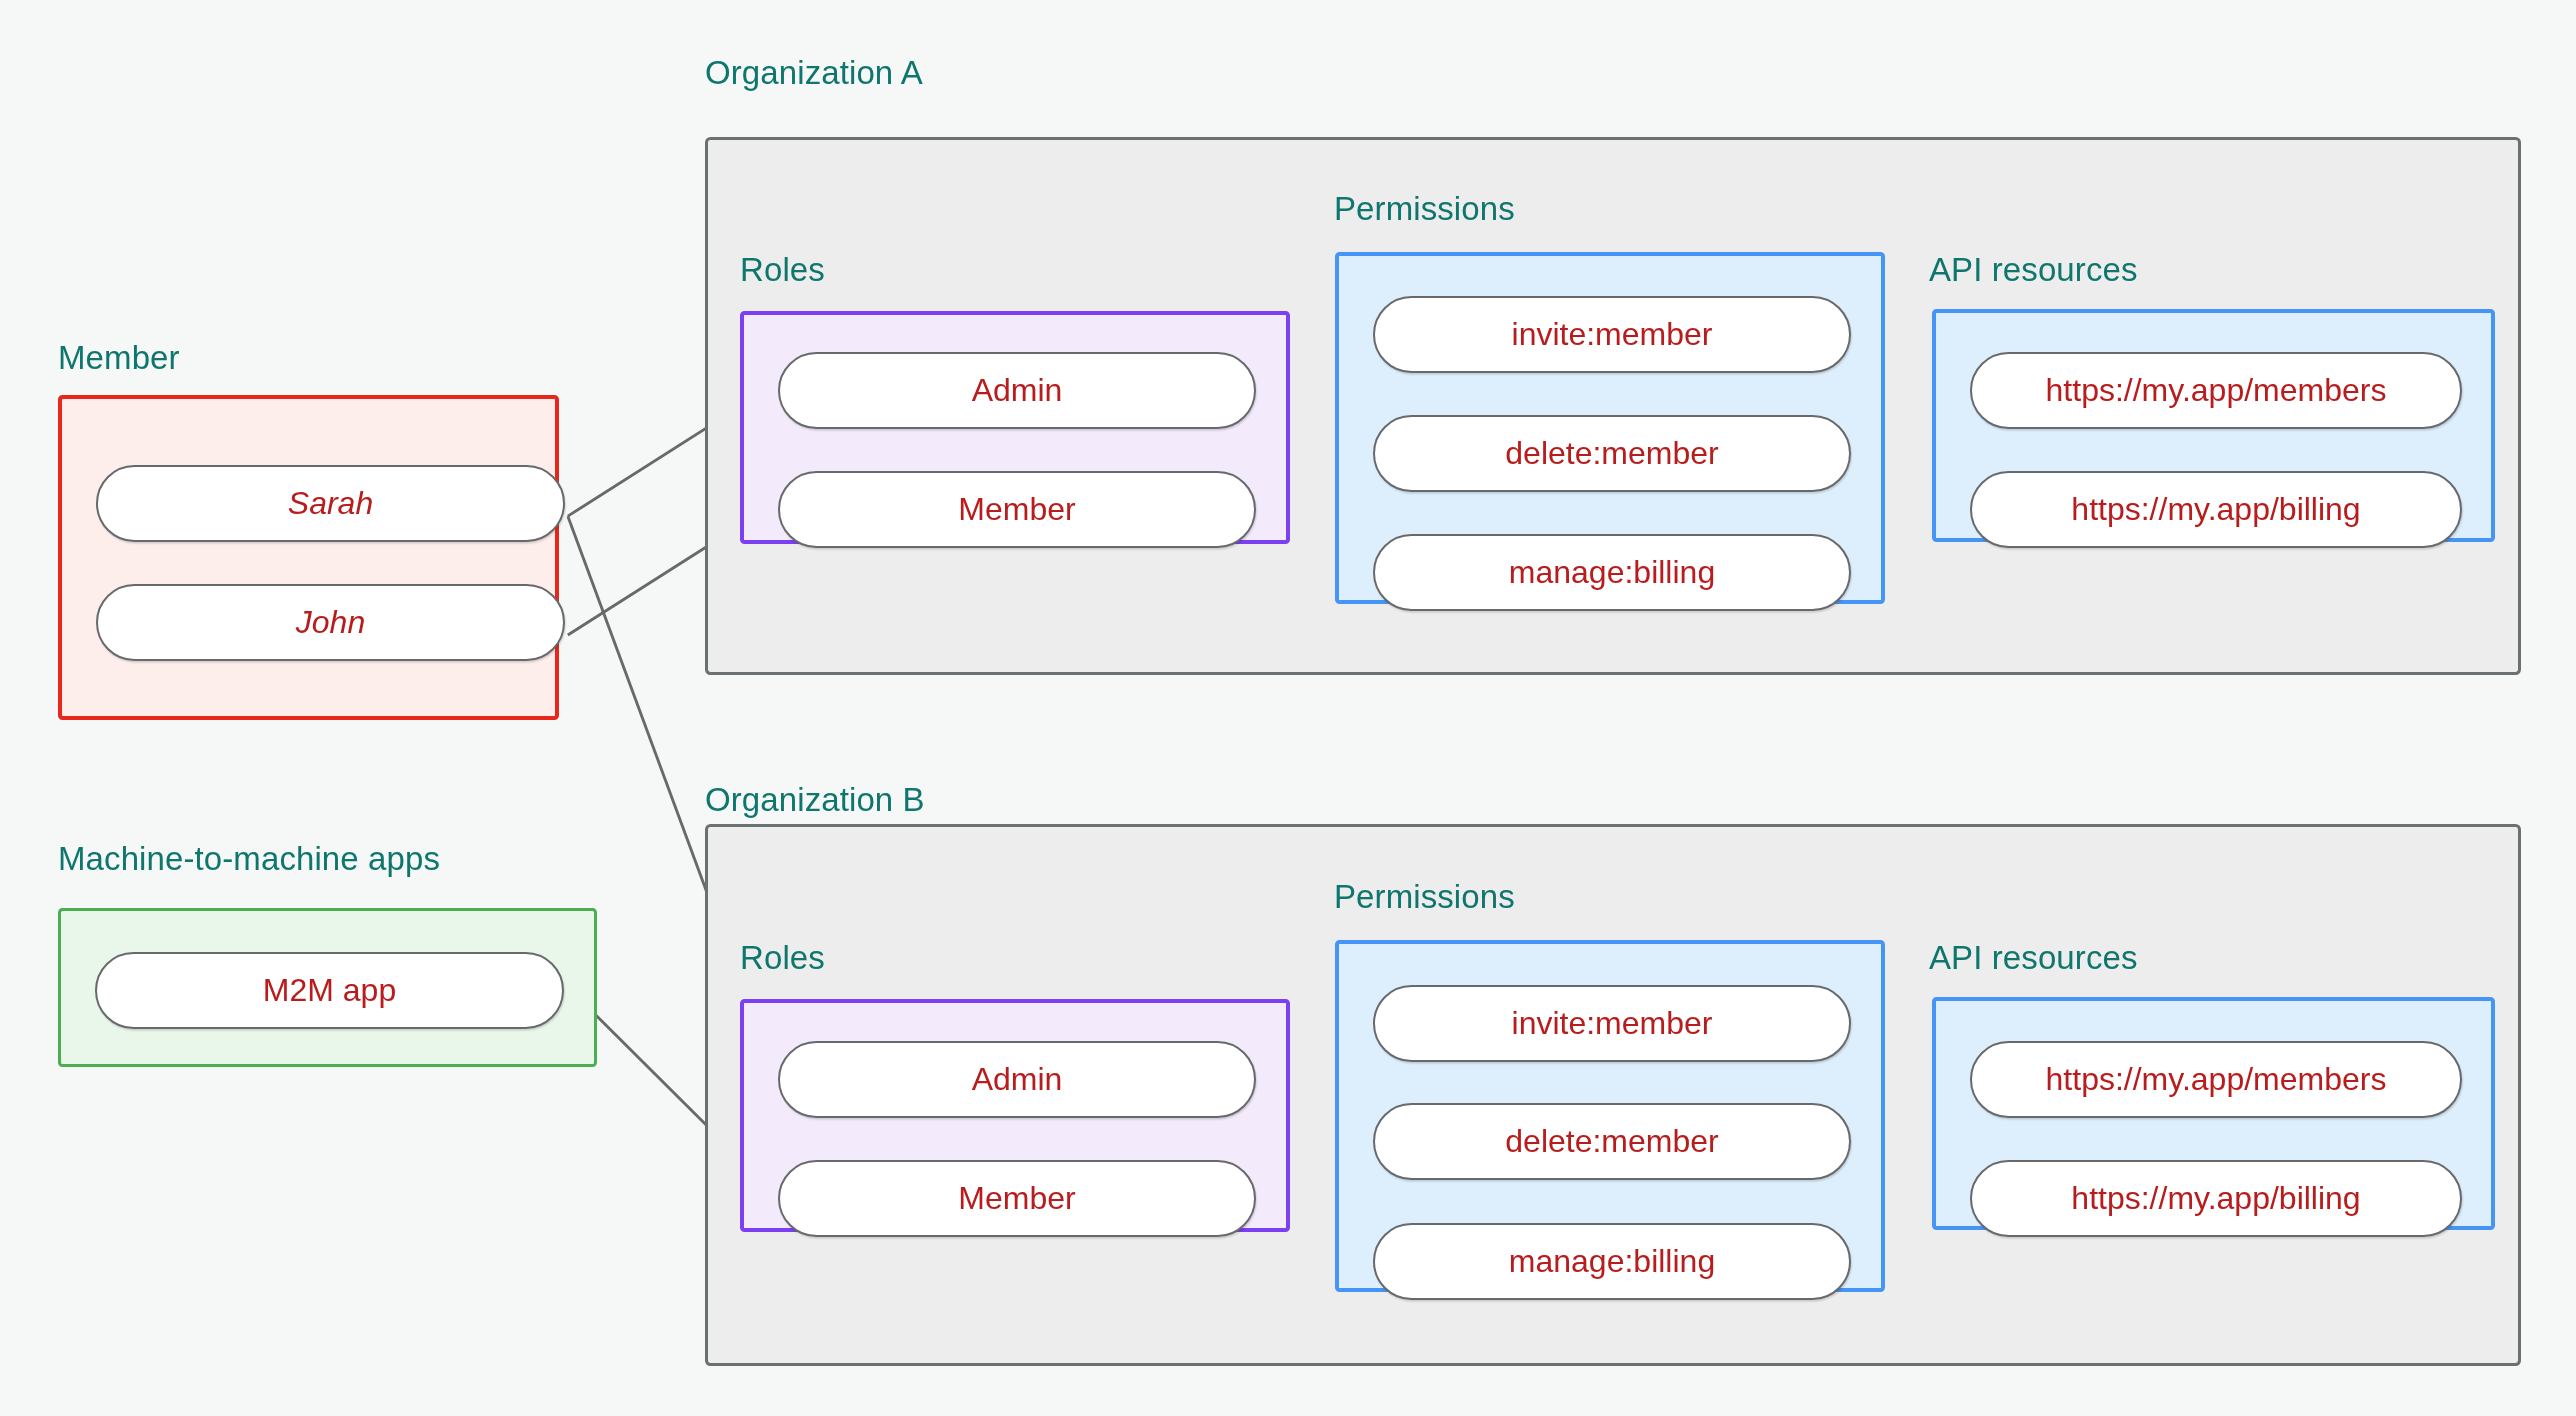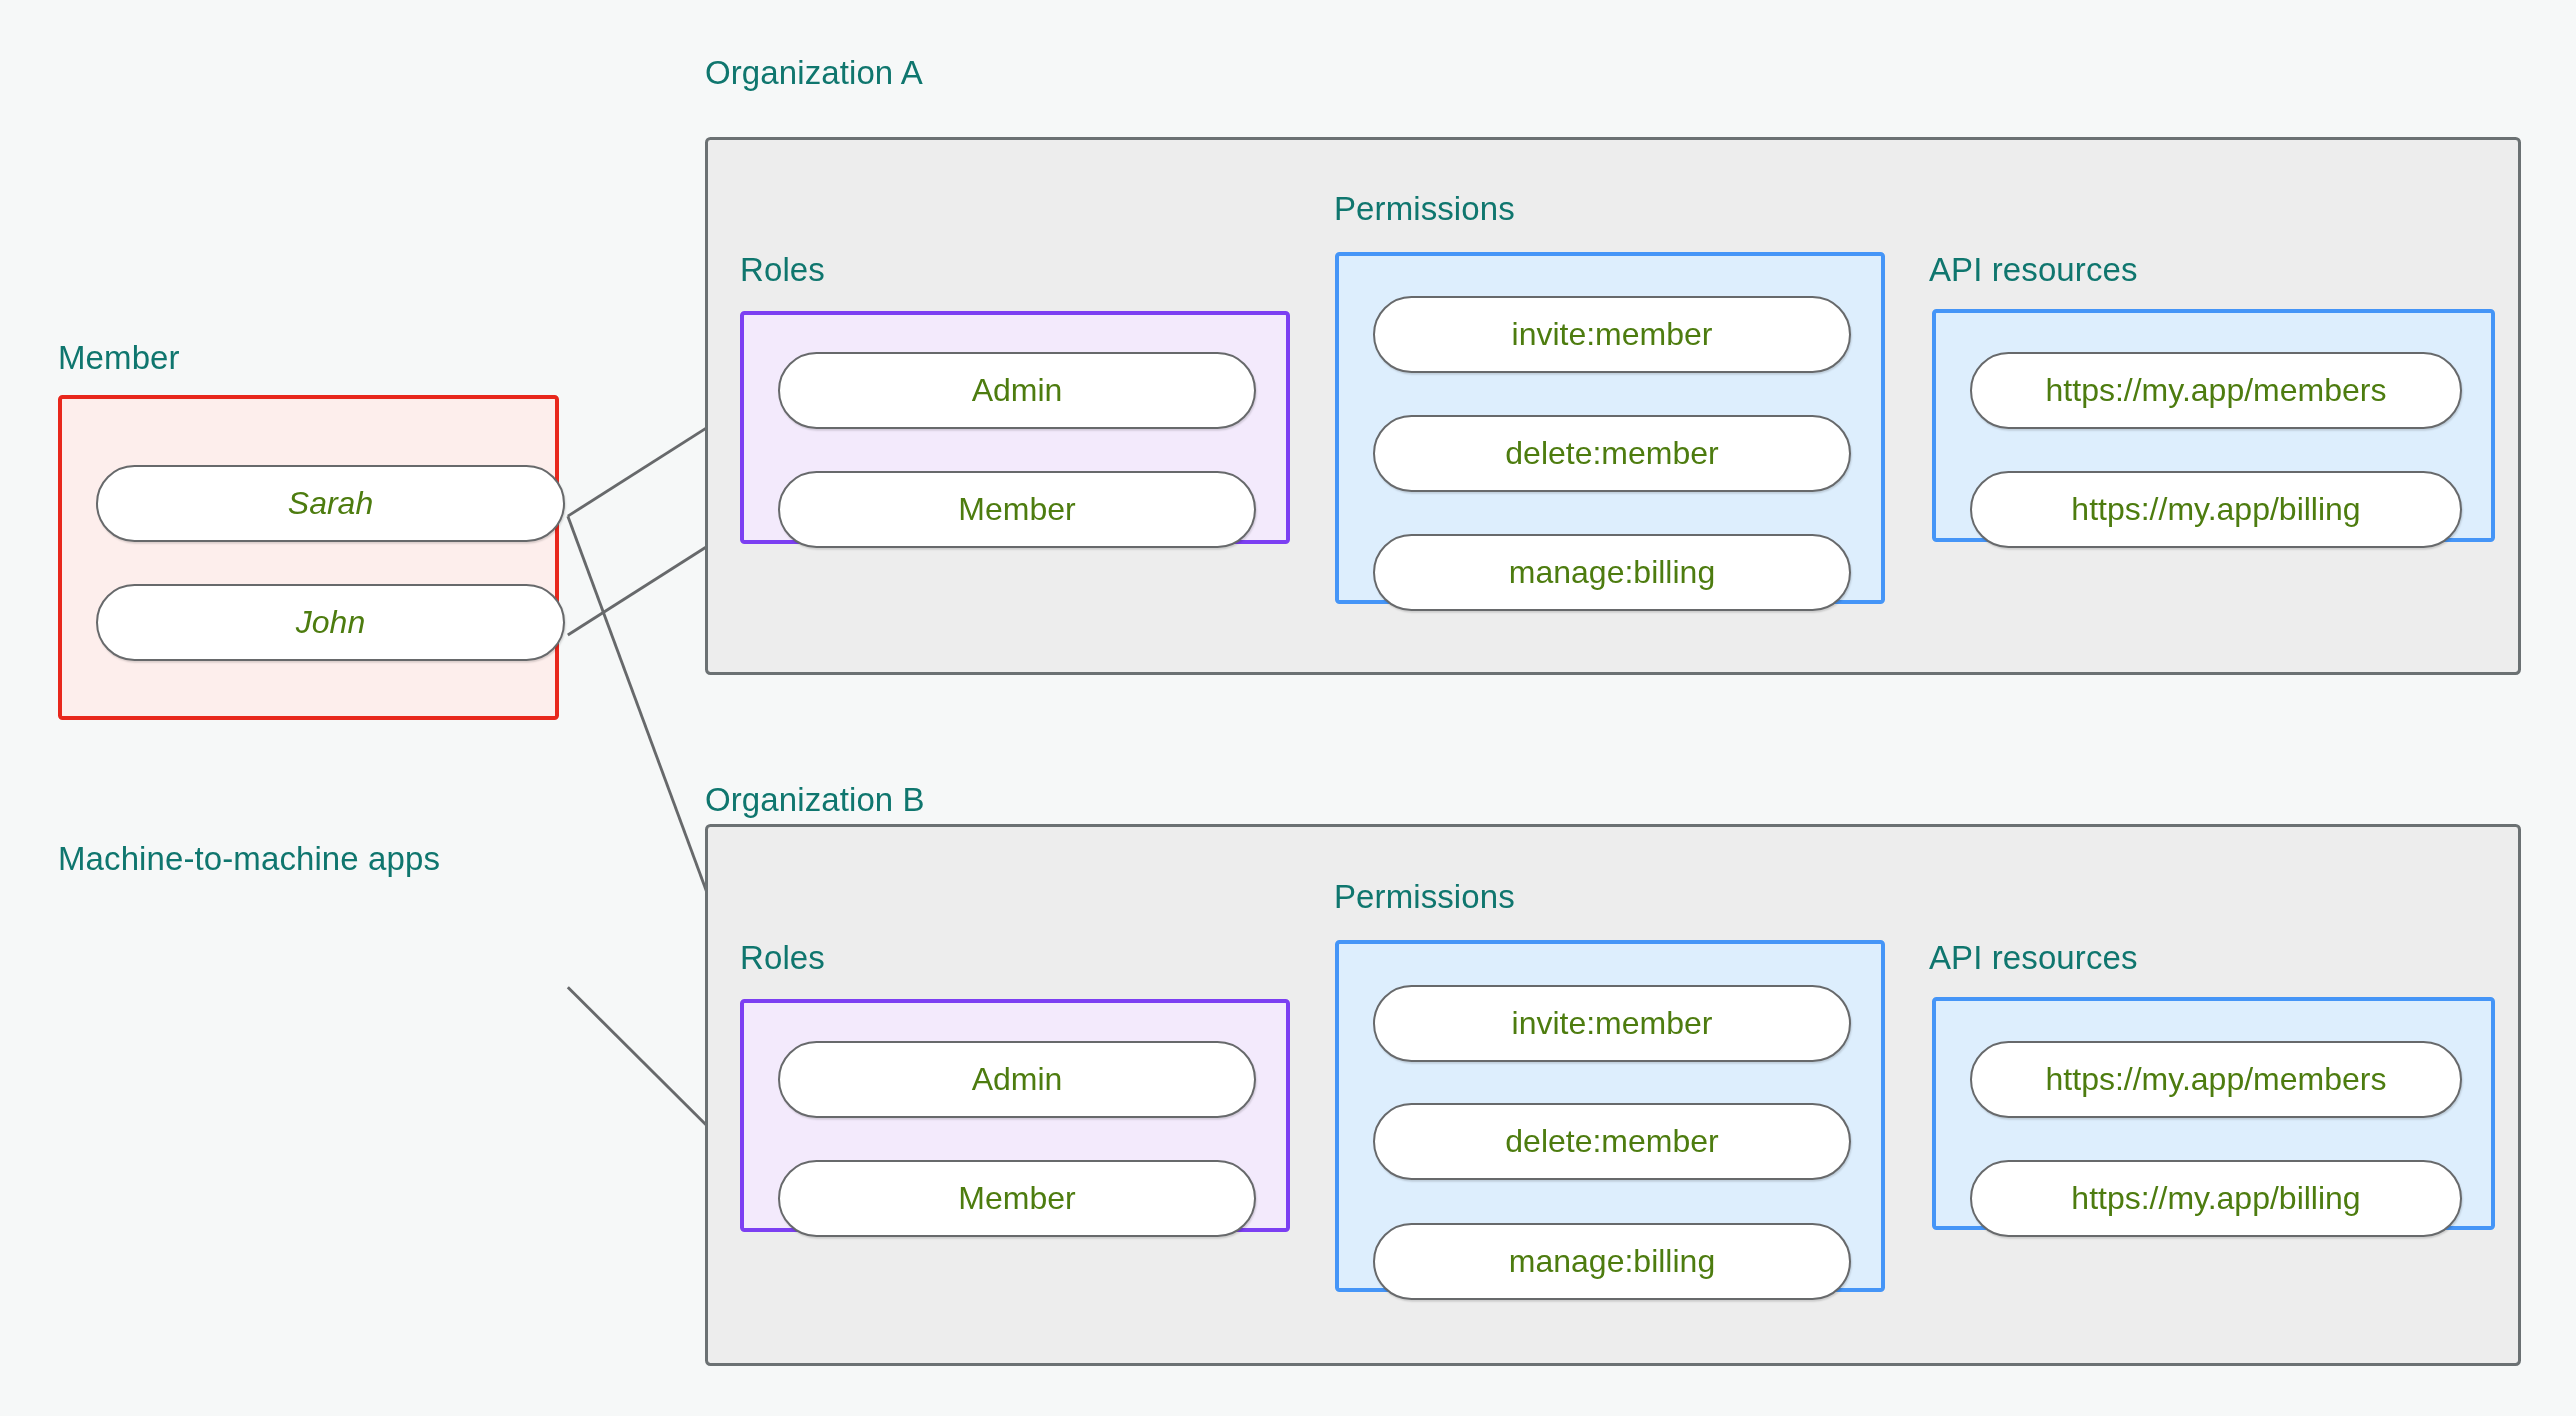--- a/index.html
+++ b/index.html
@@ -65,21 +65,21 @@
   
   .pill {
     position: absolute;
     background: #ffffff;
     border: 2.7px solid #67696b;
     border-radius: 90px;
     display: flex;
     align-items: center;
     justify-content: center;
     font-size: 32px;
-    color: #4d7c0f;
+    color: #b91c1c;
     white-space: nowrap;
     box-shadow: 0.9px 1.8px 1.8px rgba(0,0,0,.14);
   }
 
   
   #edges {
     position: absolute;
     left: 0; top: 0;
     width: 2576px;
     height: 1416px;
@@ -141,20 +141,23 @@
 
   <div class="grp-label" style="left:58px; top:341px;">Member</div>
 
   <div class="frame users" style="left:58px; top:395px; width:501px; height:325px;font-style:italic;">
     <div class="pill" style="left:34px; top:66px; width:469px; height:77px;">Sarah</div>
     <div class="pill" style="left:34px; top:185px; width:469px; height:77px;">John</div>
   </div>
 
   <div class="grp-label" style="left:58px; top:842px;">Machine-to-machine apps</div>
 
+  <div class="frame m2m" style="left:58px; top:908px; width:539px; height:159px;">
+    <div class="pill" style="left:34px; top:41px; width:469px; height:77px;">M2M app</div>
+  </div>
 
   <div class="grp-label" style="left:705px; top:56px;">Organization A</div>
 
   <div class="frame org" style="left:705px; top:137px; width:1816px; height:538px;">
 
     <div class="grp-label" style="left:32px; top:113px;">Roles</div>
     <div class="grp-label" style="left:626px; top:52px;">Permissions</div>
     <div class="grp-label" style="left:1221px; top:113px;">API resources</div>
 
     <div class="frame roles" style="left:32px; top:171px; width:550px; height:233px;">

